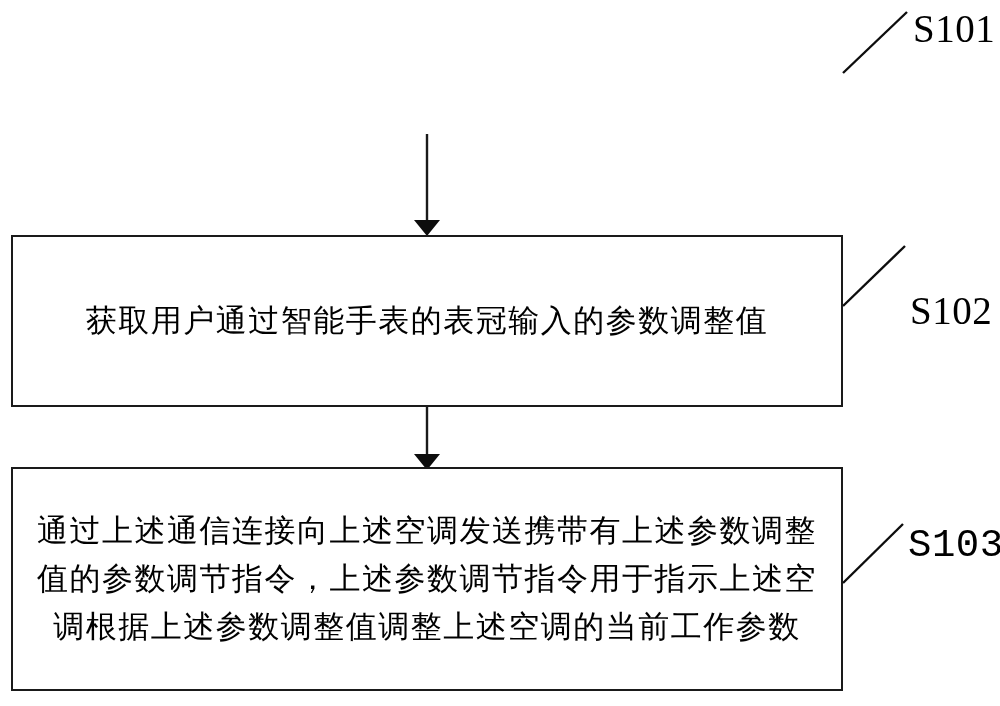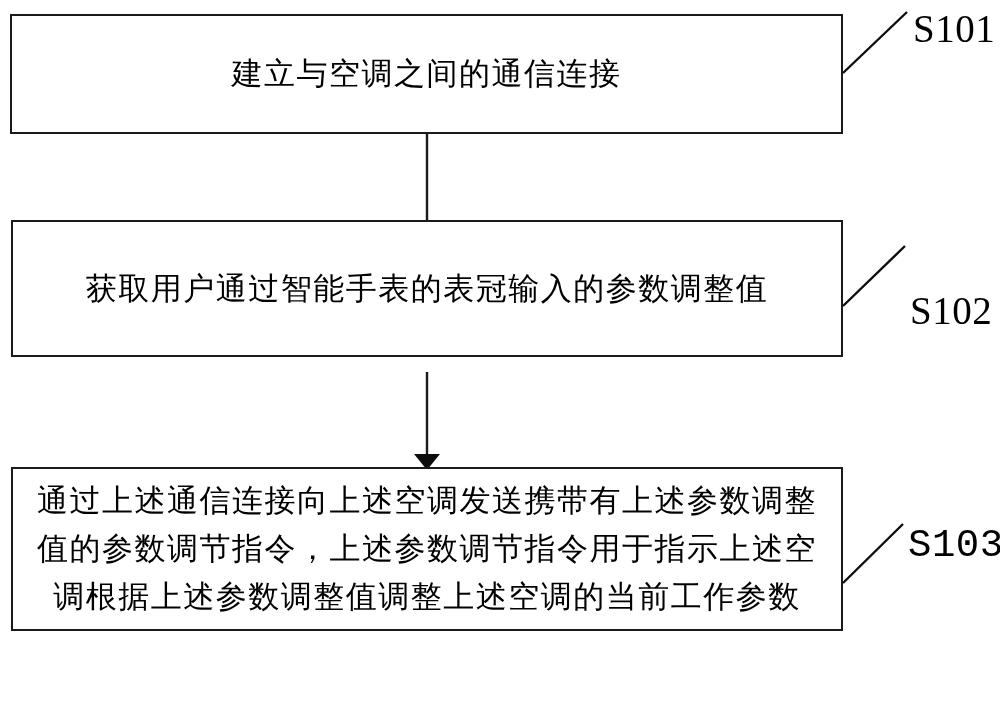--- a/index.html
+++ b/index.html
@@ -35,22 +35,22 @@
     line-height: 48px;
     color: #000000;
     text-align: center;
     letter-spacing: 1.5px;
     width: 96%;
     white-space: pre-line;
     font-weight: 400;
   }
 
   #box-1 { left: 10px;  top: 14px;  width: 833px; height: 120px; }
-  #box-2 { left: 11px;  top: 220px; width: 832px; height: 137px; }
-  #box-3 { left: 11px;  top: 467px; width: 832px; height: 164px; }
+  #box-2 { left: 11px;  top: 235px; width: 832px; height: 172px; }
+  #box-3 { left: 11px;  top: 467px; width: 832px; height: 224px; }
 
   
   .connector {
     position: absolute;
     left: 0;
     top: 0;
     width: 1000px;
     height: 706px;
     pointer-events: none;
   }
@@ -90,23 +90,20 @@
       <path d="M 414 454 L 440 454 L 427 470 z" fill="#0d0d0d"></path>
     </g>
 
     <line x1="843" y1="73" x2="907" y2="12" stroke="#0d0d0d" stroke-width="2.4"></line>
 
     <line x1="843" y1="306" x2="905" y2="246" stroke="#0d0d0d" stroke-width="2.4"></line>
 
     <line x1="843" y1="583" x2="903" y2="524" stroke="#0d0d0d" stroke-width="2.4"></line>
   </svg>
 
-  <div class="step-box" id="box-1">
-    <div class="step-text">建立与空调之间的通信连接</div>
-  </div>
 
   <div class="step-box" id="box-2">
     <div class="step-text">获取用户通过智能手表的表冠输入的参数调整值</div>
   </div>
 
   <div class="step-box" id="box-3">
     <div class="step-text">通过上述通信连接向上述空调发送携带有上述参数调整值的参数调节指令，上述参数调节指令用于指示上述空调根据上述参数调整值调整上述空调的当前工作参数</div>
   </div>
 
   <div class="ref-label" id="label-s101">S101</div>

